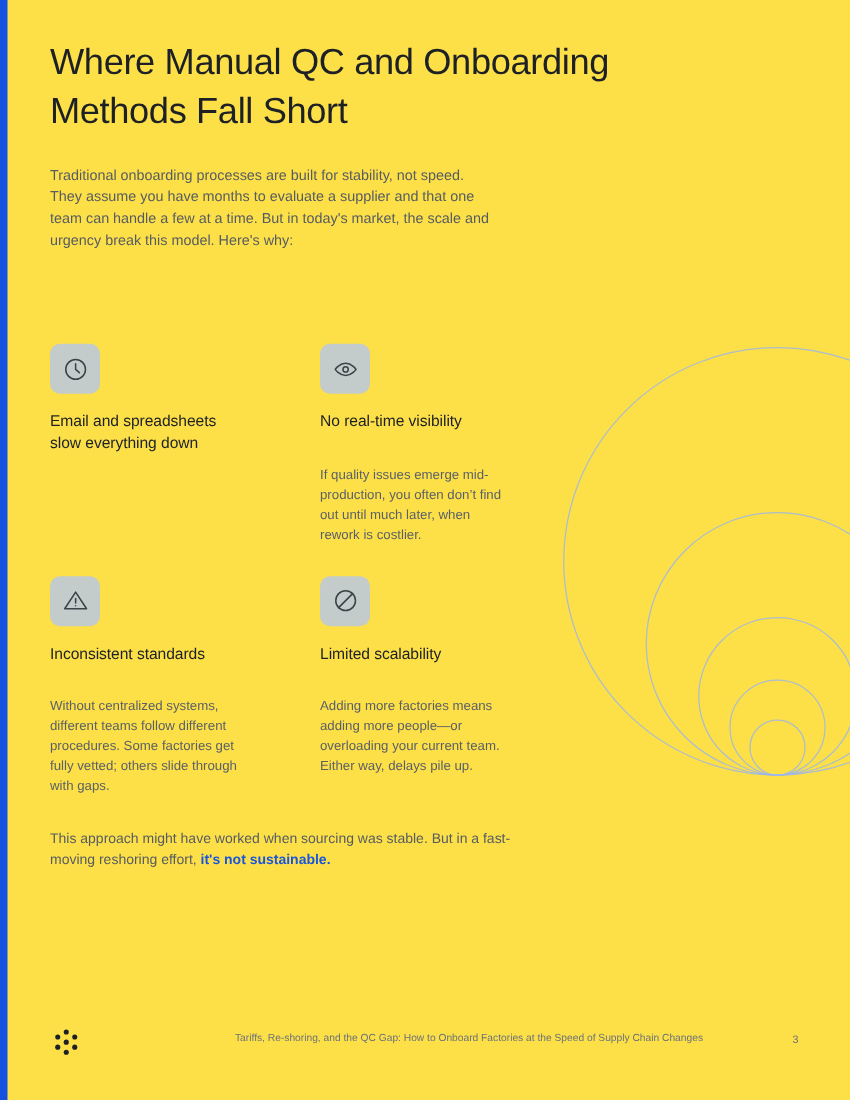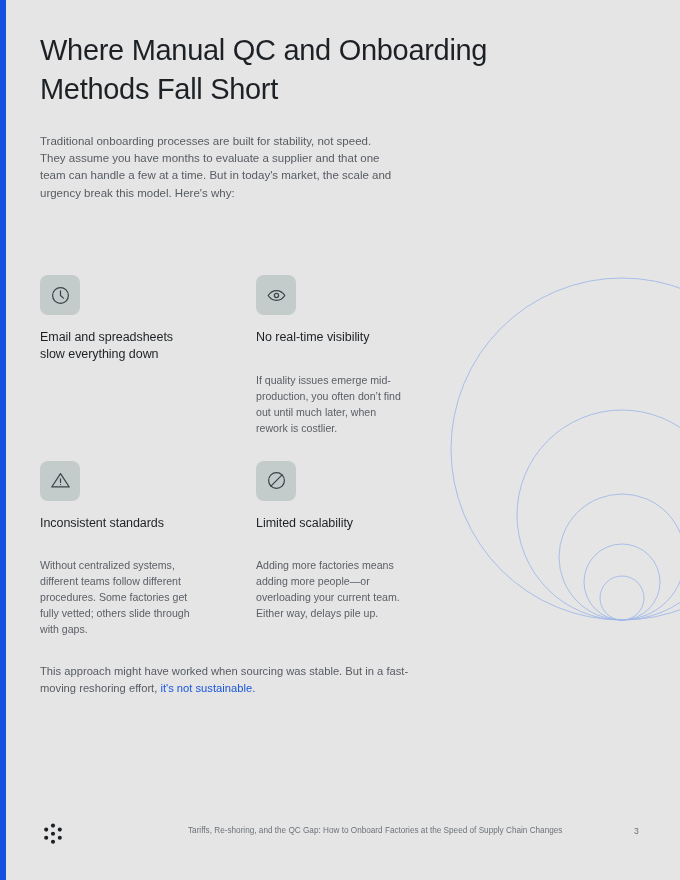--- a/index.html
+++ b/index.html
@@ -9,21 +9,21 @@
   }
   body {
     font-family: "Liberation Sans", sans-serif;
     -webkit-font-smoothing: antialiased;
   }
 
   #page {
     position: relative;
     width: 680px;
     height: 880px;
-    background: #e5e5e5;
+    background: #fde047;
     overflow: hidden;
   }
 
   
   #accent-bar {
     position: absolute;
     left: 0;
     top: 0;
     width: 6px;
     height: 880px;
@@ -126,21 +126,21 @@
     left: 0;
     top: 663px;
     width: 370px;
     margin: 0;
     font-size: 11.2px;
     line-height: 17px;
     color: #575c62;
   }
   #closing-link {
     color: #1a56db;
-    font-weight: 400;
+    font-weight: 700;
     text-decoration: none;
     margin-top: 30px;
   }
 
   
   #footer {
     position: absolute;
     left: 0;
     top: 820px;
     width: 600px;

